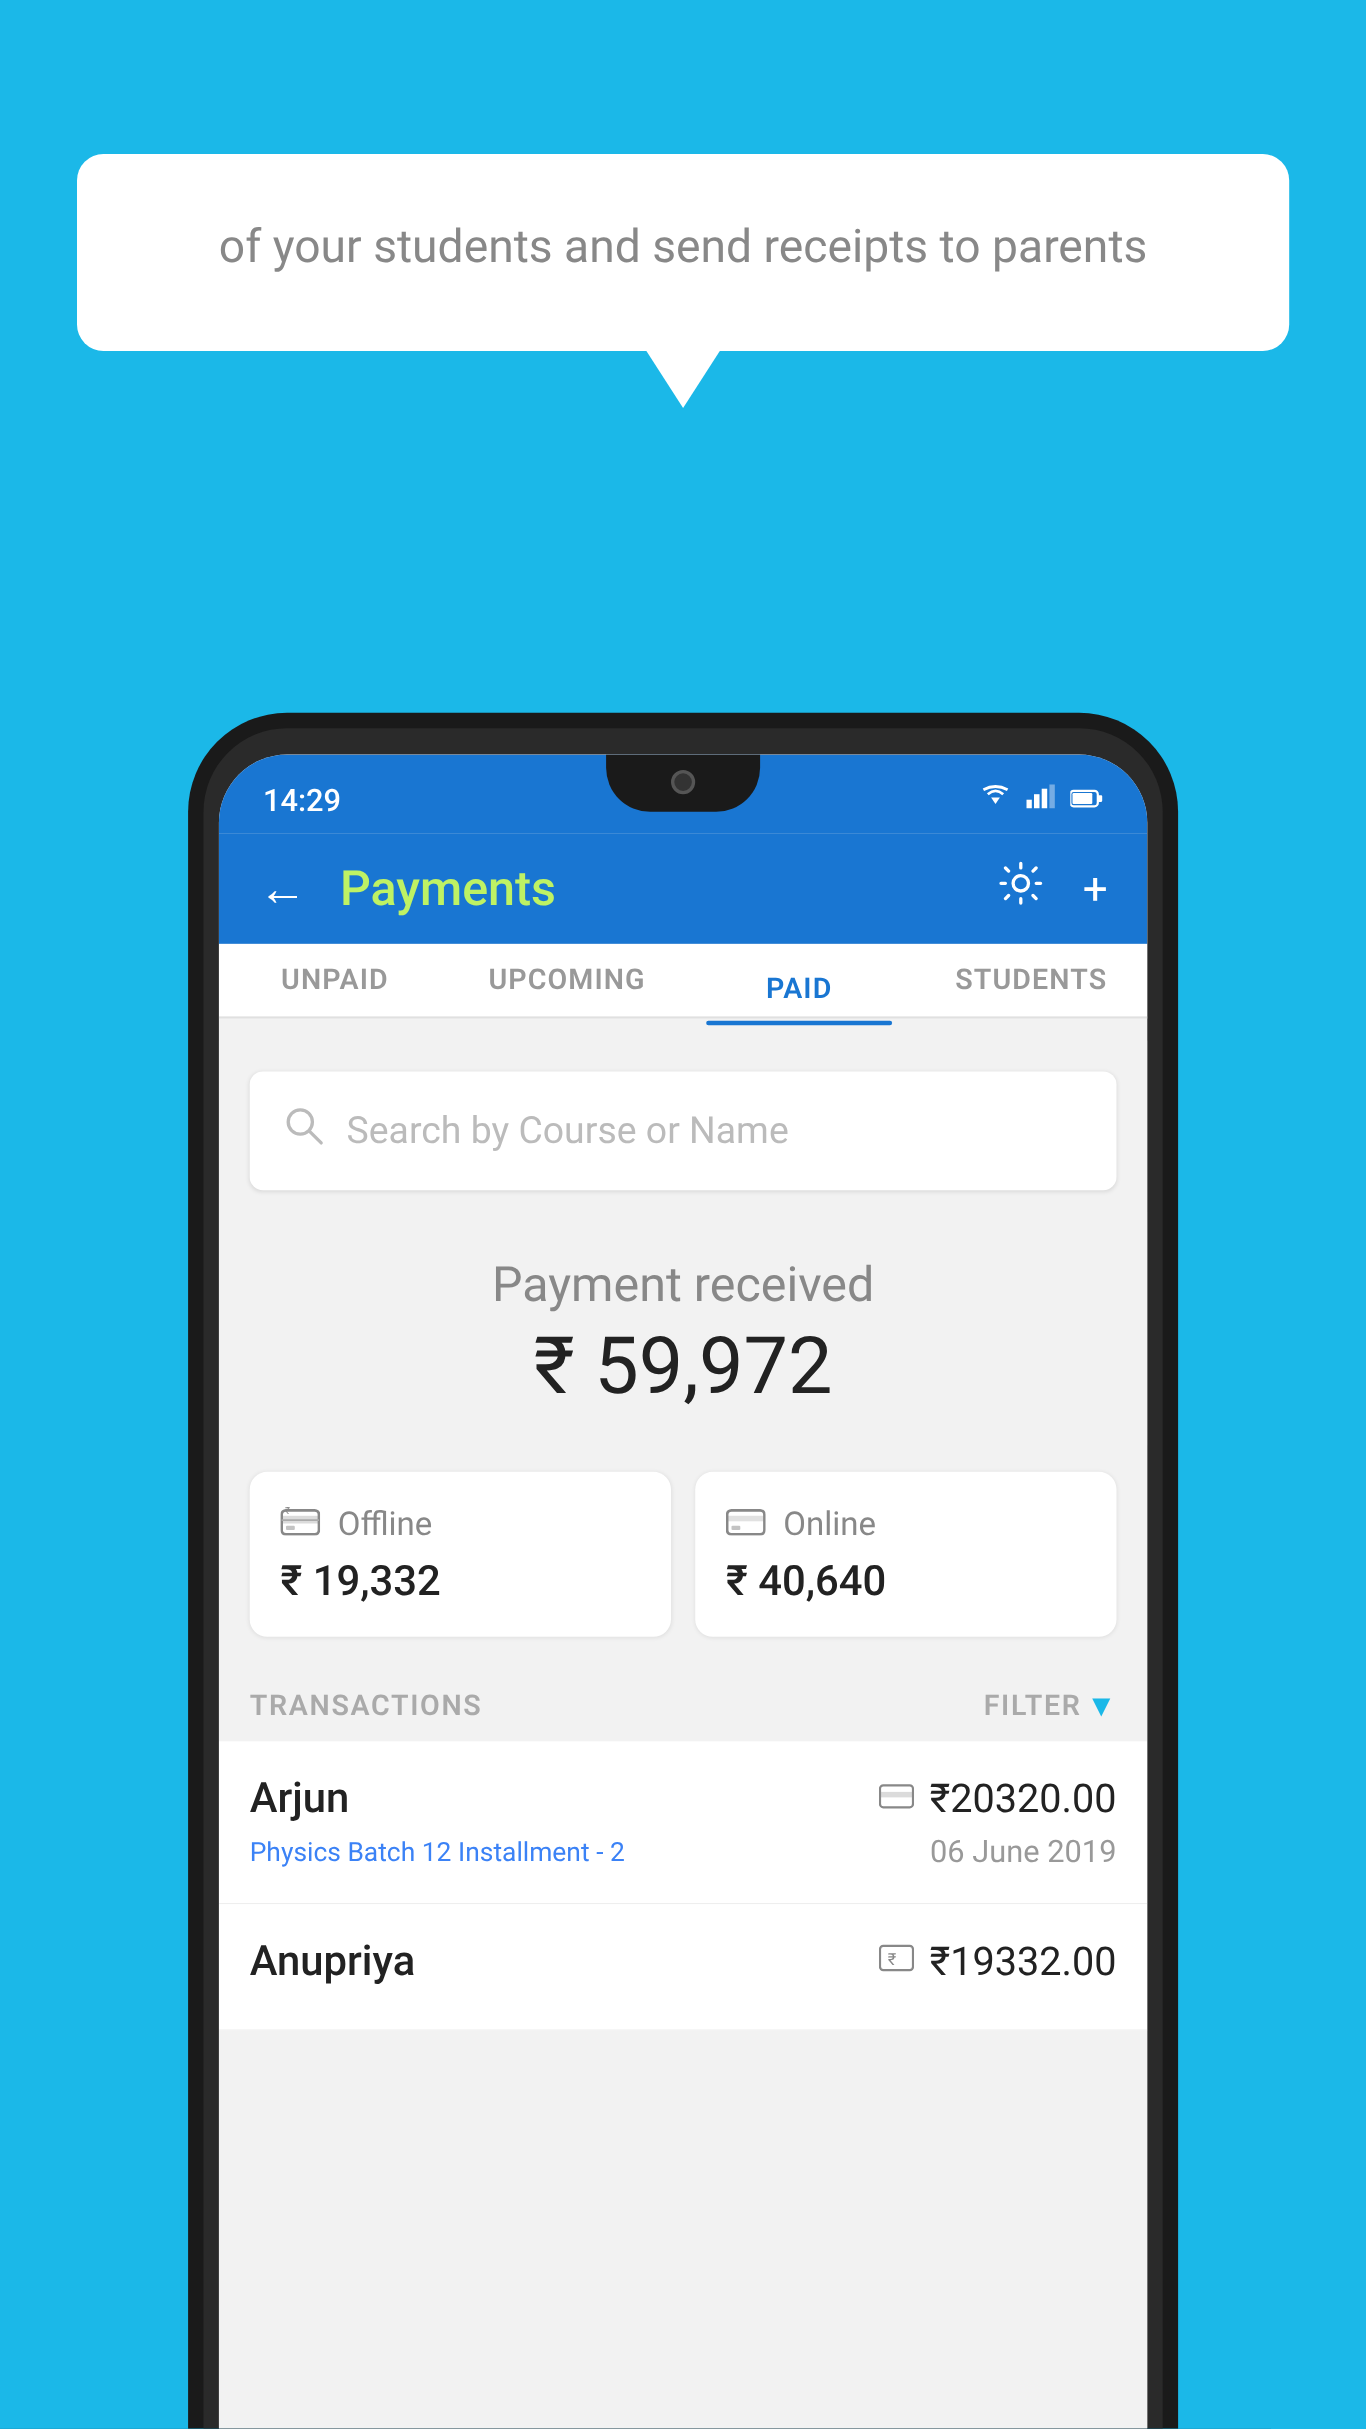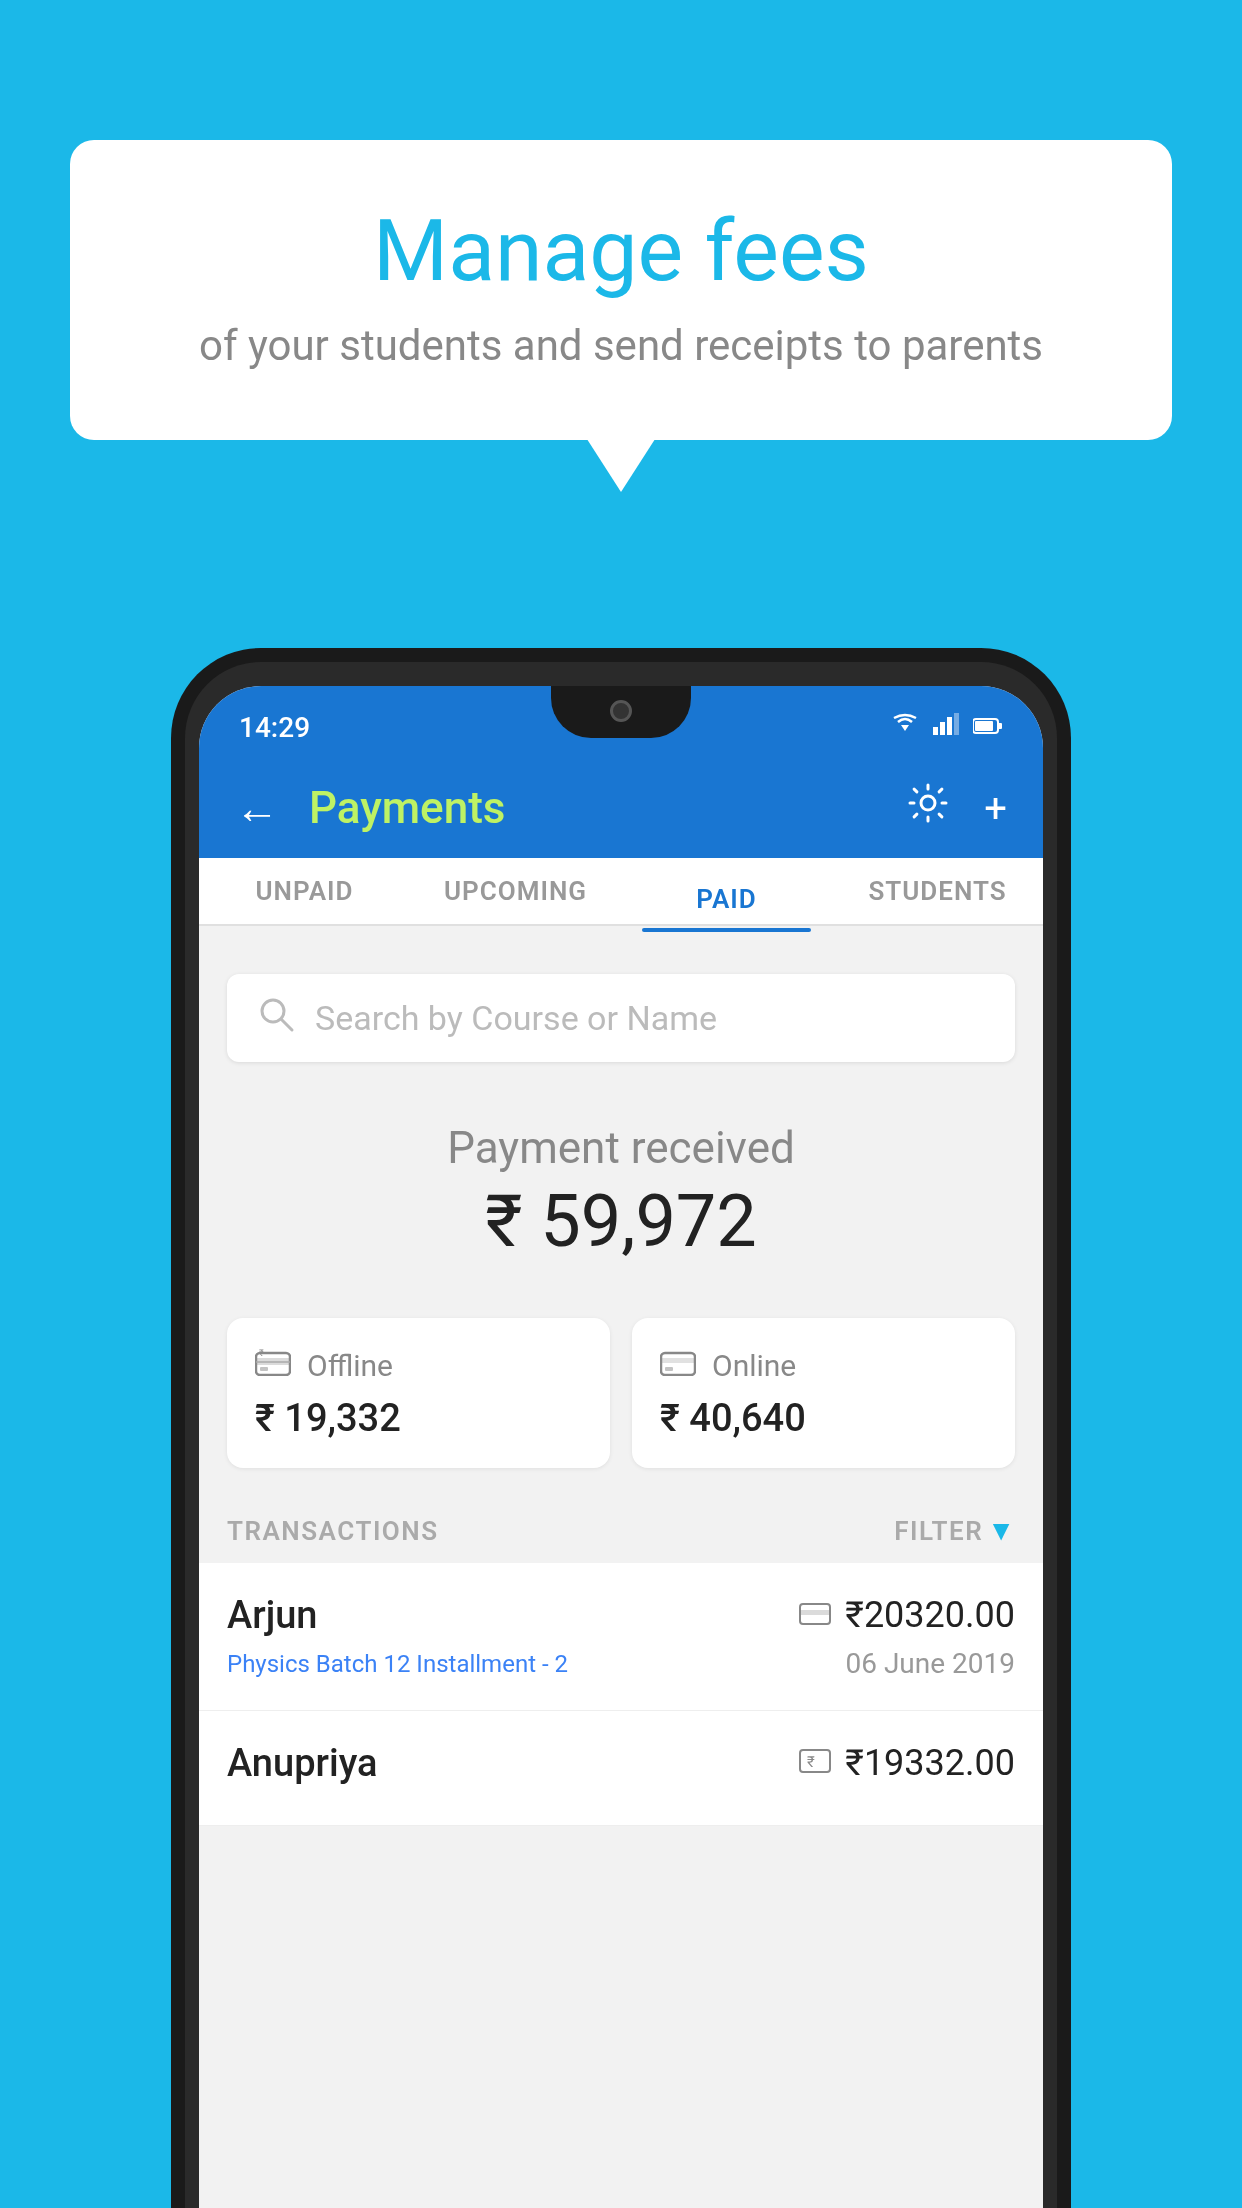--- a/index.html
+++ b/index.html
@@ -229,21 +229,21 @@
       bottom: 0;
       background: #f2f2f2;
       overflow: hidden;
     }
 
     
     .search-bar {
       margin: 28px 28px 20px;
       background: white;
       border-radius: 12px;
-      height: 88px;
+      height: 108px;
       display: flex;
       align-items: center;
       padding: 0 30px;
       box-shadow: 0 1px 4px rgba(0,0,0,0.1);
     }
     .search-icon-wrap {
       color: #999;
       font-size: 38px;
       margin-right: 20px;
     }
@@ -377,21 +377,20 @@
       color: #999;
     }
   </style>
 </head>
 <body>
 
 <div style="width:1242px;height:2208px;background:#1BB8E8;position:relative;">
 
   <div class="speech-bubble-container">
     <div class="speech-bubble">
-      <div class="bubble-title">Manage fees</div>
       <div class="bubble-subtitle">of your students and send receipts to parents</div>
     </div>
   </div>
 
   <div class="phone-frame">
 
     <div class="phone-inner">
       <div class="phone-screen">
 
         <div class="notch">

